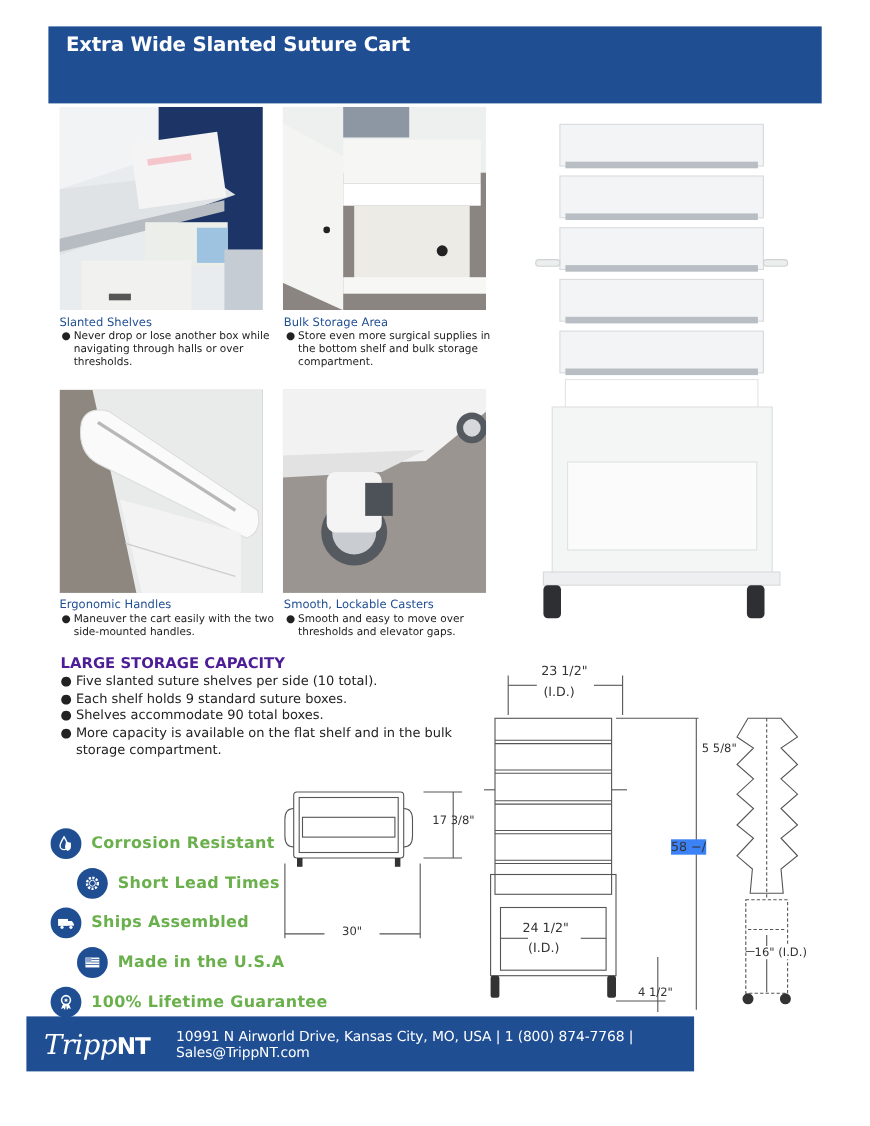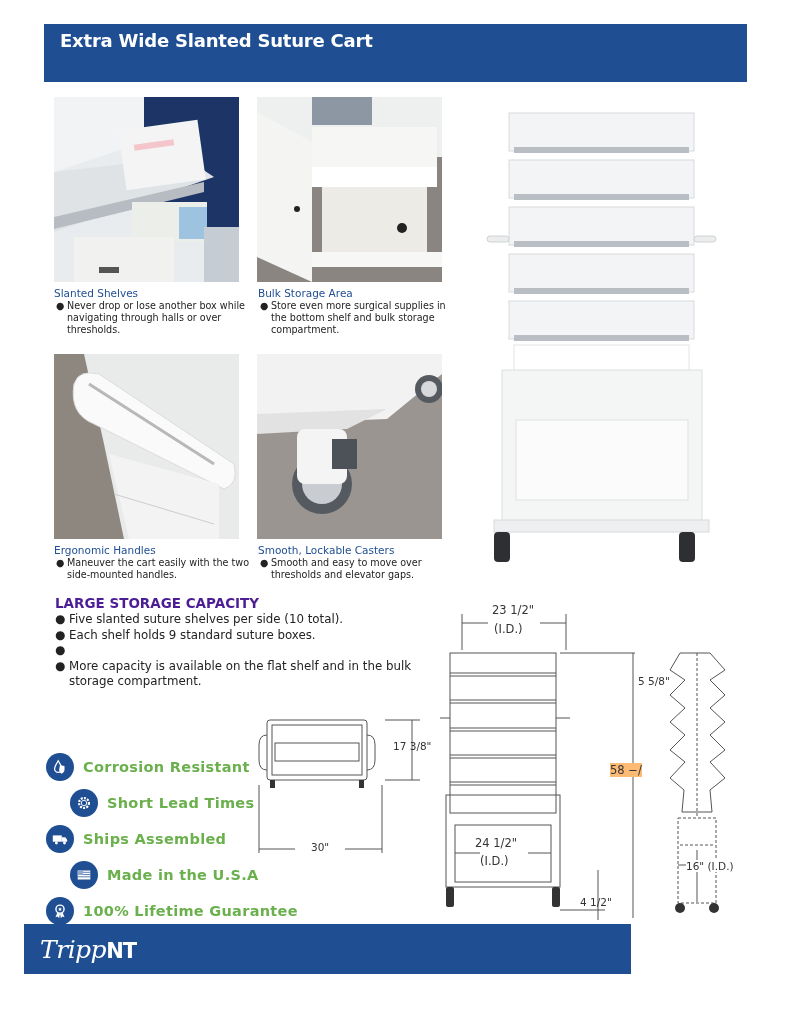--- a/index.html
+++ b/index.html
@@ -1,20 +1,20 @@
 <!DOCTYPE html>
 <html><head>
 <meta charset="utf-8">
 <style>
   * { box-sizing: border-box; margin: 0; padding: 0; }
   html, body { width: 791px; height: 1024px; background: #ffffff; overflow: hidden; }
   body { position: relative; font-family: "DejaVu Sans", sans-serif; color: #111; }
 
   .header-bar {
-    position: absolute; left: 44px; top: 24px; width: 703px; height: 58px;
+    position: absolute; left: 44px; top: 24px; width: 703px; height: 70px;
     background: #1f4e93; padding: 5px 0 0 16px;
   }
   .header-title { color: #fff; font-weight: bold; font-size: 18px; line-height: 24px; letter-spacing: -0.2px; }
   .header-subtitle { color: #fff; font-size: 16.5px; line-height: 22px; }
 
   .photo { position: absolute; overflow: hidden; }
   .photo svg { width: 100%; height: 100%; display: block; }
 
   .feature { position: absolute; width: 200px; }
   .feature-title { color: #1f4e93; font-weight: normal; font-size: 10.5px; line-height: 13px; }
@@ -175,20 +175,21 @@
     <div class="li">
         <span class="dot">●</span>
         <span>Five slanted suture shelves per side (10 total).</span>
       </div>
     <div class="li">
         <span class="dot">●</span>
         <span>Each shelf holds 9 standard suture boxes.</span>
       </div>
     <div class="li">
         <span class="dot">●</span>
+        <span>Shelves accommodate 90 total boxes.</span>
       </div>
     <div class="li">
         <span class="dot">●</span>
         <span>More capacity is available on the flat shelf and in the bulk storage compartment.</span>
       </div>
   </div>
 </div>
 
 <div class="badge" style="left:46px;top:753px;">
   <span class="badge-icon">
@@ -296,21 +297,21 @@
       <line x1="15" y1="253" x2="40" y2="253"></line>
       <line x1="88" y1="253" x2="111" y2="253"></line>
     </g>
     <g fill="#333">
       <rect x="6" y="287" width="8" height="20" rx="2"></rect>
       <rect x="112" y="287" width="8" height="20" rx="2"></rect>
     </g>
   </svg>
   <span class="dim" style="left:52px;top:3px;font-size:11.5px;">23 1/2"</span>
   <span class="dim" style="left:54px;top:22px;font-size:11.5px;">(I.D.)</span>
-  <span class="dim" style="left:170px;top:163px;font-size:11.5px;background:#fdba74;text-align:center;">58 −/</span>
+  <span class="dim" style="left:170px;top:163px;font-size:11.5px;background:#3b82f6;text-align:center;">58 −/</span>
   <span class="dim" style="left:35px;top:236px;font-size:11.5px;">24 1/2"</span>
   <span class="dim" style="left:40px;top:254px;font-size:11.5px;">(I.D.)</span>
   <span class="dim" style="left:140px;top:296px;">4 1/2"</span>
 </div>
 
 <div class="drawing" style="left:640px;top:650px;width:120px;height:265px;">
   <svg viewBox="0 0 120 265" width="120" height="265">
     <g fill="none" stroke="#555" stroke-width="1">
       <path d="M40 3 L70 3 L85 20 L70 30 L85 45 L70 58 L85 72 L70 85 L85 100 L70 112 L85 128 L70 140 L72 162 L42 162 L44 140 L30 128 L45 112 L30 100 L45 85 L30 72 L45 58 L30 45 L45 30 L30 20 Z"></path>
       <line x1="57" y1="3" x2="57" y2="168" stroke-dasharray="3 2"></line>
@@ -323,13 +324,14 @@
       <circle cx="40" cy="258" r="5"></circle>
       <circle cx="74" cy="258" r="5"></circle>
     </g>
   </svg>
   <span class="dim" style="left:-2px;top:25px;">5 5/8"</span>
   <span class="dim" style="left:46px;top:210px;background:#fff;">16" (I.D.)</span>
 </div>
 
 <div class="footer-bar">
   <span class="footer-logo"><span>Tripp</span><b>NT</b></span>
+  <span class="footer-contact">10991 N Airworld Drive, Kansas City, MO, USA | 1 (800) 874-7768 | Sales@TrippNT.com</span>
 </div>
 
 </body></html>

